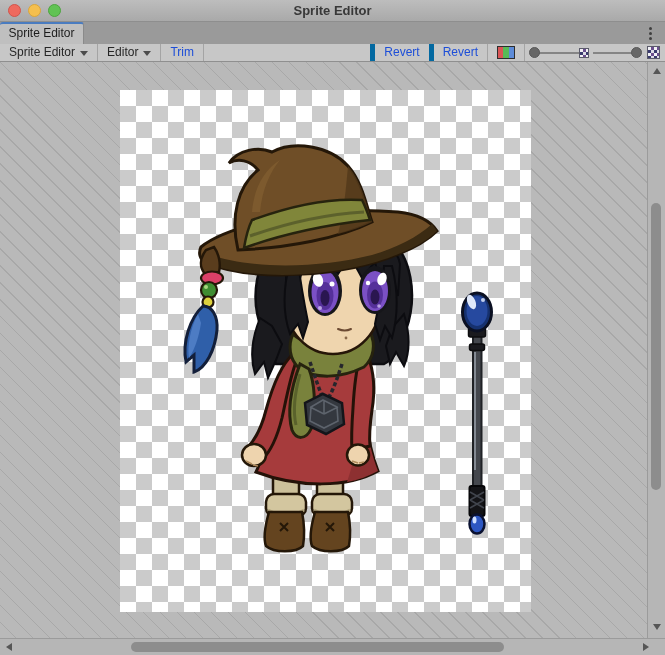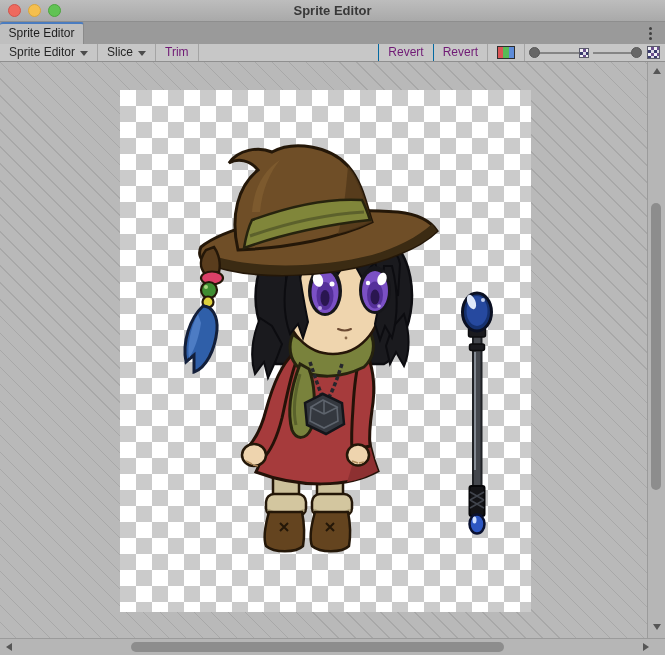--- a/index.html
+++ b/index.html
@@ -39,22 +39,22 @@
   .kebab{position:absolute;right:13px;top:5px;display:flex;flex-direction:column;gap:2px;cursor:pointer;}
   .kebab i{width:3px;height:3px;background:#3f3f3f;border-radius:50%;}
   
   .toolbar{
     position:absolute;left:0;top:44px;width:665px;height:18px;box-sizing:border-box;
     background:#c7c7c7;border-bottom:1px solid #8f8f8f;
     display:flex;align-items:stretch;font-size:12px;color:#262626;
   }
   .tb-item{padding:0 9px;line-height:17px;white-space:nowrap;display:flex;align-items:center;gap:5px;}
   .sep-r{border-right:1px solid #a4a4a4;}
-  .sep-l{border-left:1px solid #0369a1;text-align:right;}
-  .tb-item.disabled{color:#701a75;}
+  .sep-l{border-left:5px solid #0369a1;text-align:right;}
+  .tb-item.disabled{color:#1d4ed8;}
   .caret{width:0;height:0;border-left:4px solid transparent;border-right:4px solid transparent;border-top:5px solid #4c4c4c;display:inline-block;margin-top:1px;}
   .tb-spacer{flex:1;}
   .rgb-btn{display:flex;align-items:center;padding:0 9px;}
   .rgb-icon{width:16px;height:11px;border:1px solid #2d2d2d;display:flex;}
   .rgb-icon i{flex:1;}
   .rgb-icon .r{background:#d95555;}
   .rgb-icon .g{background:#57bb57;}
   .rgb-icon .b{background:#5d8bd8;}
   .sliders{position:relative;width:140px;height:17px;}
   .track{position:absolute;top:8px;height:2px;background:#858585;}
@@ -115,21 +115,21 @@
       <i></i>
     </div>
 </div>
 
 <div class="toolbar">
   <div class="tb-item sep-r">
     <span>Sprite Editor</span>
     <span class="caret"></span>
   </div>
   <div class="tb-item sep-r">
-    <span>Slice</span>
+    <span>Editor</span>
     <span class="caret"></span>
   </div>
   <div class="tb-item sep-r disabled">
     <span>Trim</span>
   </div>
   <div class="tb-spacer"></div>
   <div class="tb-item sep-l disabled">
     <span>Revert</span>
   </div>
   <div class="tb-item sep-l sep-r disabled">

